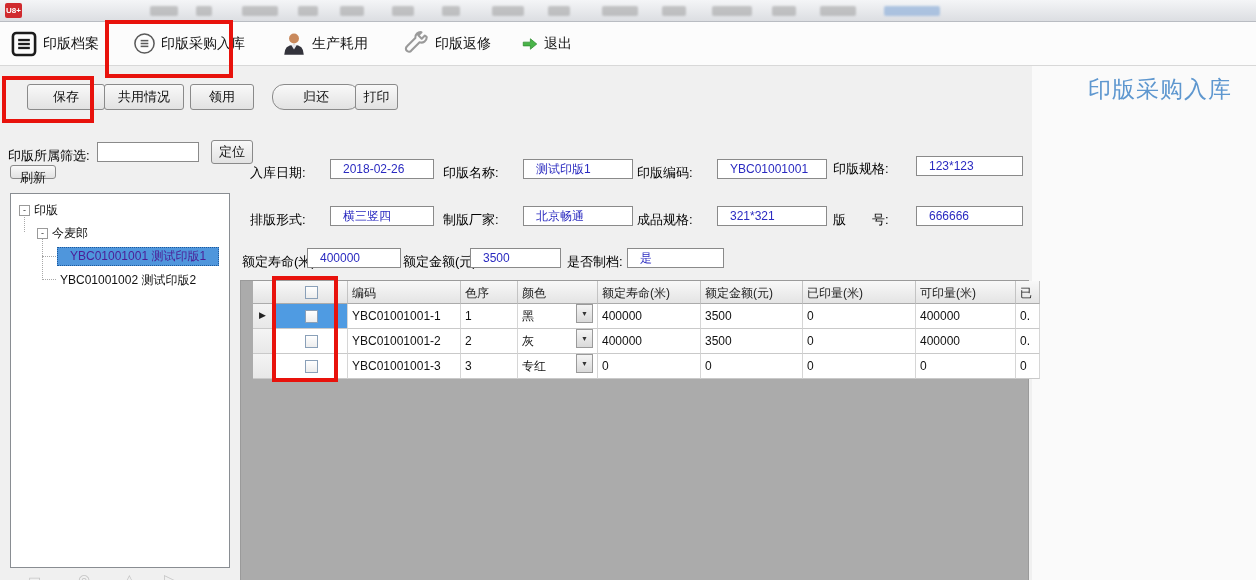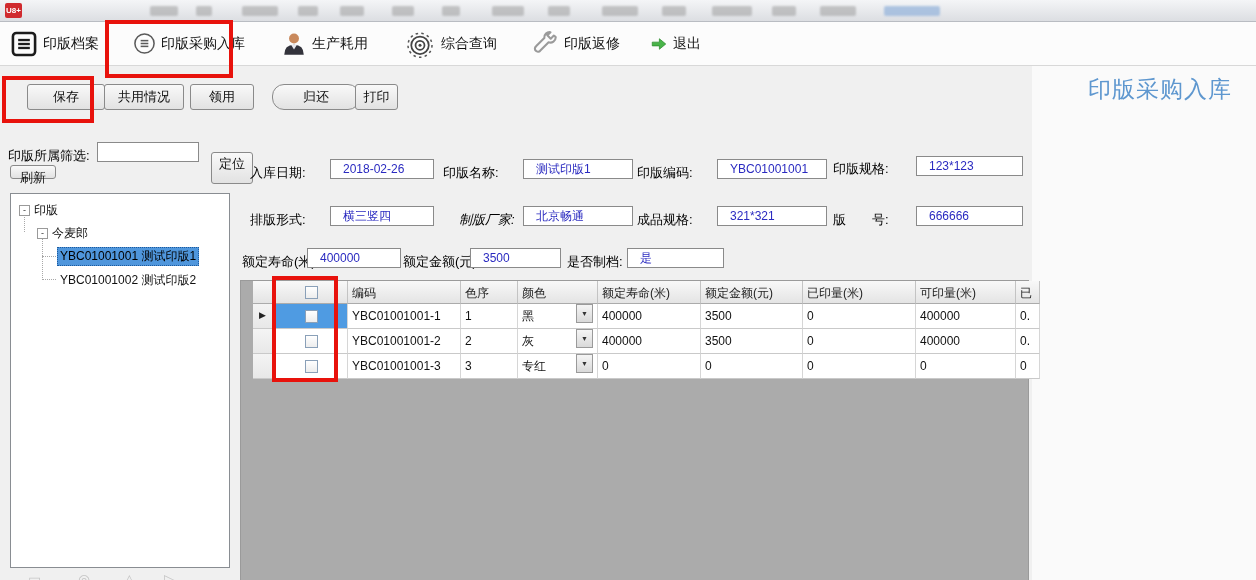--- a/index.html
+++ b/index.html
@@ -34,21 +34,21 @@
   
   .small-lbl { position:absolute; font-size:13px; color:#000; white-space:nowrap; }
   .fld { position:absolute; height:20px; border:1px solid #8a8a8a; background:#fff;
     font-size:12px; color:#2a2ac0; padding:1px 12px; font-family:"Liberation Sans",sans-serif; }
   .treebox { position:absolute; left:10px; top:193px; width:220px; height:375px;
     background:#fff; border:1px solid #898d92; overflow:hidden; }
   .t-row { position:absolute; height:17px; display:flex; align-items:center; gap:4px;
     font-size:12px; white-space:nowrap; }
   .expander { width:11px; height:11px; border:1px solid #9a9a9a; background:#fff; font-size:9px;
     line-height:8px; text-align:center; color:#333; flex:0 0 11px; }
-  .t-sel { background:#4f96dc; border:1px dotted #1c5a9e; color:#000000; padding:0 2px; }
+  .t-sel { background:#4f96dc; border:1px dotted #1c5a9e; color:#4c1d95; padding:0 12px; }
   .dotv { position:absolute; border-left:1px dotted #a8a8a8; width:0; }
   .doth { position:absolute; border-top:1px dotted #a8a8a8; height:0; }
 
   
   .grid { position:absolute; left:240px; top:280px; width:789px; height:300px;
     border:1px solid #9a9a9a; background:#ababab; }
   .g-row { display:flex; width:787px;margin-left:12px; }
   .g-h { height:23px; }
   .g-d { height:25px; }
   .hc { background:linear-gradient(#f8f8f8,#e4e4e4); border-right:1px solid #c3c3c3;
@@ -118,29 +118,20 @@
     <span class="lbl">印版采购入库</span>
   </div>
   <div class="tb-item" style="margin-left:16px;">
     <svg width="26" height="26" viewBox="0 0 24 24">
       <circle cx="12" cy="7" r="4.6" fill="#c9895c"></circle>
       <path d="M3 22 Q3 12.6 12 12.6 Q21 12.6 21 22 Z" fill="#33333c"></path>
       <path d="M9.3 12.8 L12 17 L14.7 12.8 Z" fill="#e8e8ee"></path>
     </svg>
     <span class="lbl">生产耗用</span>
   </div>
-  <div class="tb-item" style="margin-left:16px;">
-    <svg width="32" height="30" viewBox="0 0 24 24">
-      <circle cx="12" cy="13" r="9.6" fill="none" stroke="#555" stroke-width="1.2" stroke-dasharray="2 2.6"></circle>
-      <circle cx="12" cy="13" r="7" fill="#fff" stroke="#444" stroke-width="1.4"></circle>
-      <circle cx="12" cy="13" r="3.6" fill="none" stroke="#444" stroke-width="1.4"></circle>
-      <circle cx="12" cy="13" r="1.2" fill="#444"></circle>
-    </svg>
-    <span class="lbl">综合查询</span>
-  </div>
   <div class="tb-item" style="margin-left:14px;">
     <svg width="28" height="28" viewBox="0 0 24 24">
       <path d="M21.2 6.2a4.6 4.6 0 0 1-6.1 4.3L8 17.6A2.6 2.6 0 1 1 4.3 14l7.1-7.1a4.6 4.6 0 0 1 5.3-5L14 4.6l2.9 2.9 2.7-2.7a4.6 4.6 0 0 1 1.6 1.4z" fill="none" stroke="#9a9a9a" stroke-width="1.8" stroke-linejoin="round"></path>
     </svg>
     <span class="lbl">印版返修</span>
   </div>
   <div class="tb-item" style="margin-left:10px;">
     <svg width="18" height="18" viewBox="0 0 24 24">
       <path d="M3 9.5 h9.5 V5 L21 12 l-8.5 7 v-4.5 H3 z" fill="#49b449" stroke="#2d8c2d" stroke-width="1"></path>
     </svg>
@@ -153,21 +144,21 @@
 <div class="win-btn" style="left:27px;  top:84px; width:78px;">保存</div>
 <div class="win-btn" style="left:104px; top:84px; width:80px;">共用情况</div>
 <div class="win-btn" style="left:190px; top:84px; width:64px;">领用</div>
 <div class="win-btn" style="left:272px; top:84px; width:88px;border-radius:12px;">归还</div>
 <div class="win-btn" style="left:355px; top:84px; width:43px;">打印</div>
 
 <div class="page-title">印版采购入库</div>
 
 <div class="small-lbl" style="left:8px; top:147px;">印版所属筛选:</div>
 <input class="fld" style="left: 97px; top: 142px; width: 102px; color: rgb(0, 0, 0);" value="">
-<div class="win-btn" style="left:211px; top:140px; width:42px; height:32px; line-height:22px;margin-top:12px;">定位</div>
+<div class="win-btn" style="left:211px; top:140px; width:42px; height:24px; line-height:22px;">定位</div>
 <div class="win-btn" style="left:10px; top:165px; width:46px; height:14px; line-height:23px;">刷新</div>
 
 <div class="treebox">
   <div class="dotv" style="left:13px; top:16px; height:22px;"></div>
   <div class="dotv" style="left:31px; top:40px; height:46px;"></div>
   <div class="doth" style="left:31px; top:62px; width:14px;"></div>
   <div class="doth" style="left:31px; top:85px; width:14px;"></div>
   <div class="t-row" style="left:8px; top:8px;">
     <span class="expander">-</span>
     <span>印版</span>
@@ -188,21 +179,21 @@
 <input class="fld" style="left: 330px; top: 159px; width: 104px;" value="2018-02-26">
 <div class="small-lbl" style="left:443px; top:164px;">印版名称:</div>
 <input class="fld" style="left: 523px; top: 159px; width: 110px;" value="测试印版1">
 <div class="small-lbl" style="left:637px; top:164px;">印版编码:</div>
 <input class="fld" style="left: 717px; top: 159px; width: 110px;" value="YBC01001001">
 <div class="small-lbl" style="left:833px; top:160px;">印版规格:</div>
 <input class="fld" style="left: 916px; top: 156px; width: 107px;" value="123*123">
 
 <div class="small-lbl" style="left:250px; top:211px;">排版形式:</div>
 <input class="fld" style="left: 330px; top: 206px; width: 104px;" value="横三竖四">
-<div class="small-lbl" style="left:459px; top:211px;font-style:italic;">制版厂家:</div>
+<div class="small-lbl" style="left:443px; top:211px;">制版厂家:</div>
 <input class="fld" style="left: 523px; top: 206px; width: 110px;" value="北京畅通">
 <div class="small-lbl" style="left:637px; top:211px;">成品规格:</div>
 <input class="fld" style="left: 717px; top: 206px; width: 110px;" value="321*321">
 <div class="small-lbl" style="left:833px; top:211px;">版　　号:</div>
 <input class="fld" style="left: 916px; top: 206px; width: 107px;" value="666666">
 
 <div class="small-lbl" style="left:242px; top:253px;">额定寿命(米)</div>
 <input class="fld" style="left: 307px; top: 248px; width: 94px;" value="400000">
 <div class="small-lbl" style="left:403px; top:253px;">额定金额(元)</div>
 <input class="fld" style="left: 470px; top: 248px; width: 91px;" value="3500">

